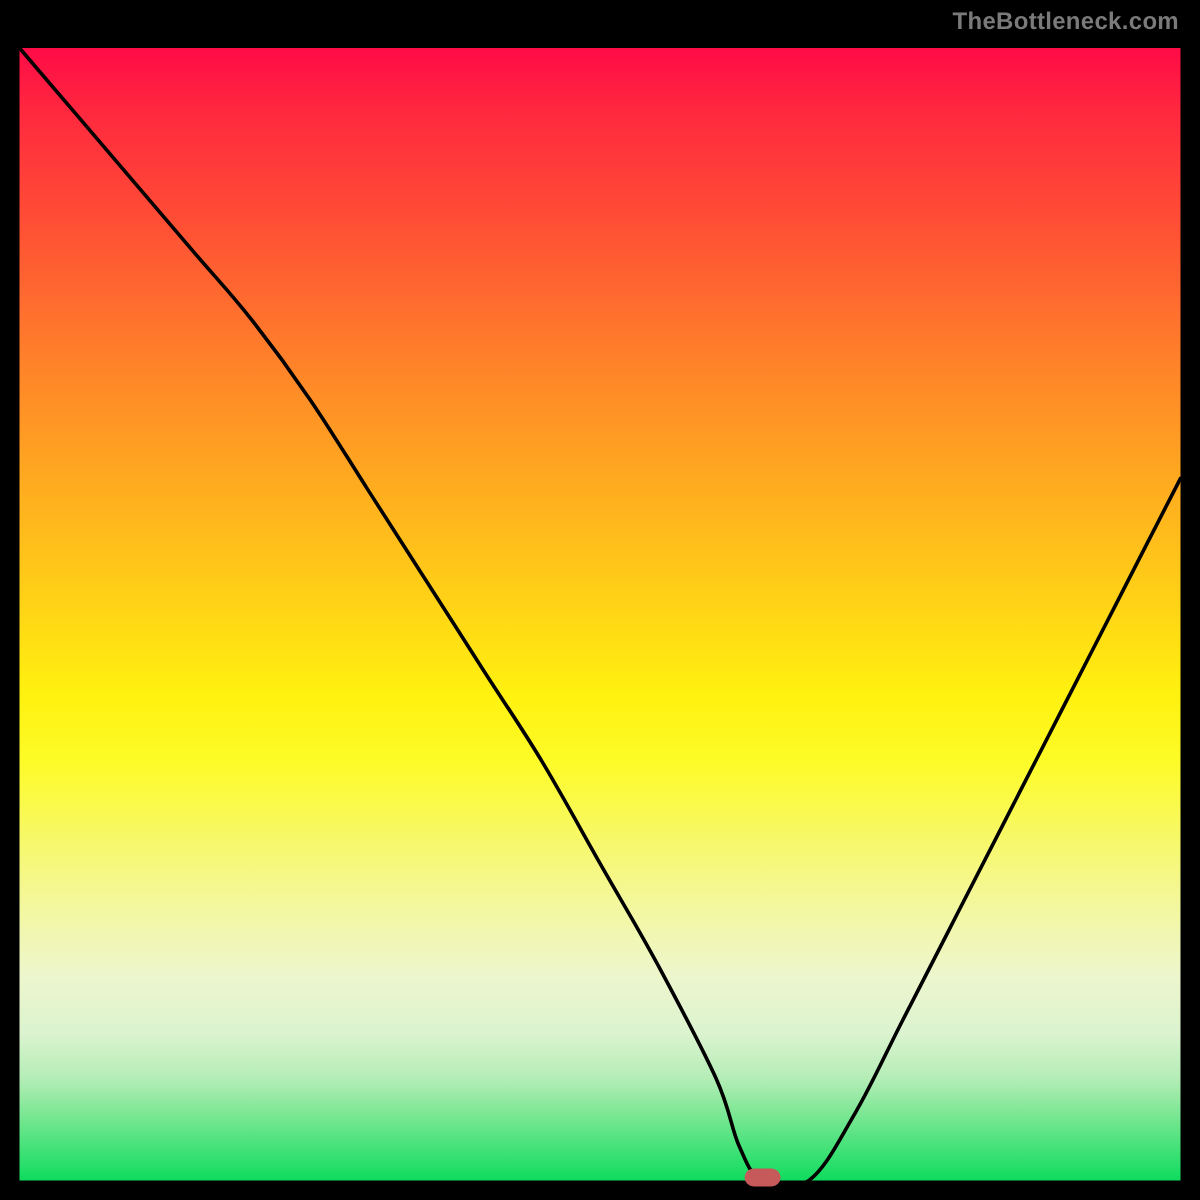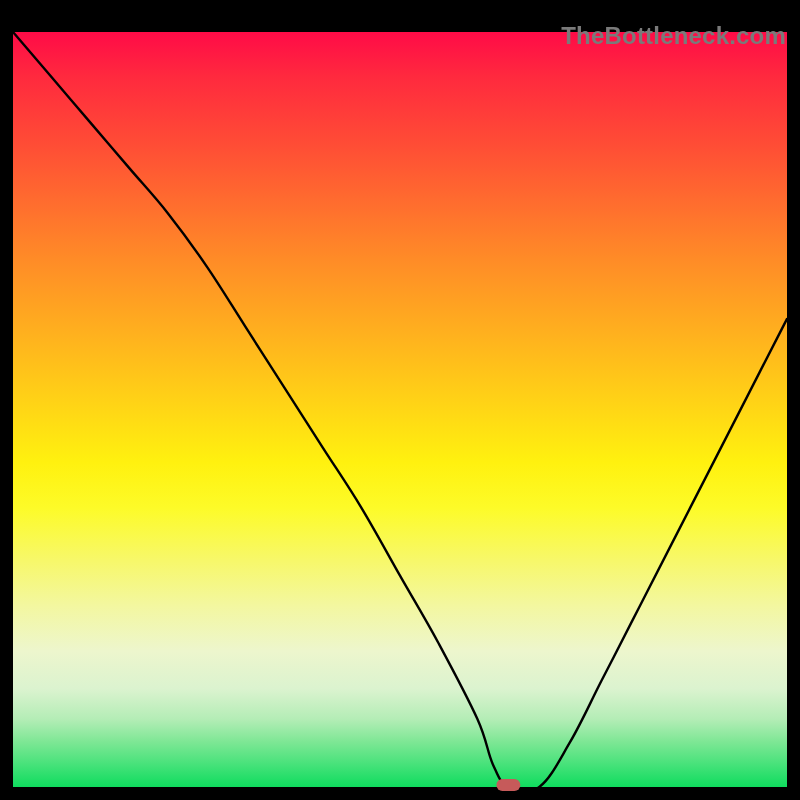--- a/index.html
+++ b/index.html
@@ -41,24 +41,24 @@
       #edf6cd 82%,
       #dbf3cf 87%,
       #b4edb6 91%,
       #7ee795 94%,
       #47e27a 97%,
       #0fdc5e 100%
     );
   }
   .watermark {
     position: absolute;
-    top: 22px;
+    top: 6px;
     right: 14px;
     font-family: Arial, Helvetica, sans-serif;
-    font-size: 24px;
+    font-size: 16px;
     font-weight: 600;
     color: #7a7a7a;
     user-select: none;
     letter-spacing: 0.2px;
   }
   svg.overlay {
     position: absolute;
     left: 13px;
     top: 32px;
     width: 774px;

